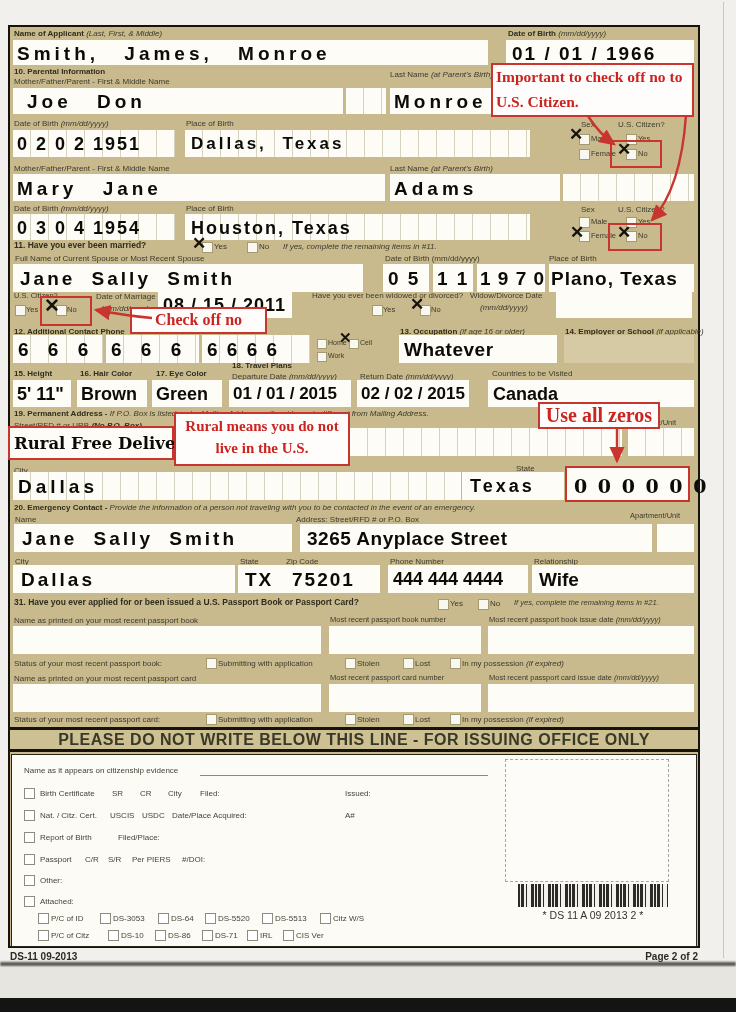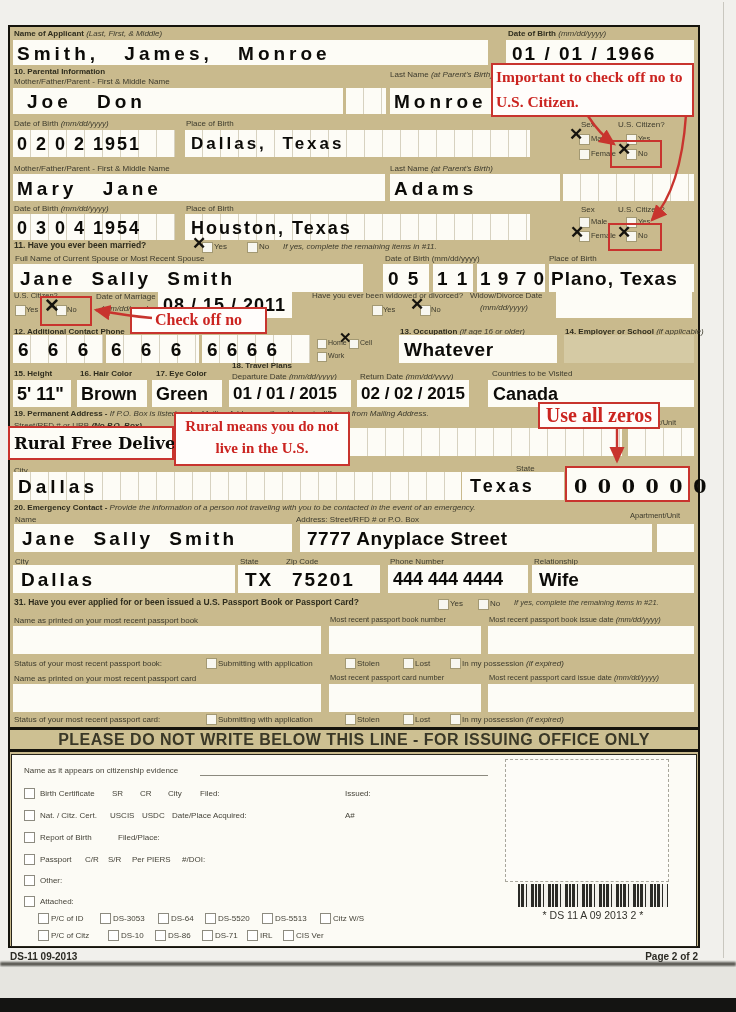--- a/index.html
+++ b/index.html
@@ -216,21 +216,21 @@
       <span class="t" style="position:absolute;left:7px;top:7px;font-size:19px;letter-spacing:2px">0 0 0 0 0 0</span>
     </div>
 
   <span class="lb" style="left:14px;top:503px"><b>20. Emergency Contact -</b> <i>Provide the information of a person not traveling with you to be contacted in the event of an emergency.</i></span>
   <span class="lb" style="left:15px;top:515px">Name</span>
   <span class="lb" style="left:296px;top:515px">Address: Street/RFD # or P.O. Box</span>
   <span class="lb sm" style="left:630px;top:512px">Apartment/Unit</span>
   <div class="wb" style="left:14px;top:524px;width:278px;height:28px"></div>
   <span class="v sp3" style="left:22px;top:529px;font-size:19px">Jane Sally Smith</span>
   <div class="wb" style="left:300px;top:524px;width:352px;height:28px"></div>
-  <span class="v" style="left:307px;top:529px;font-size:19px;letter-spacing:.5px">7777 Anyplace Street</span>
+  <span class="v" style="left:307px;top:529px;font-size:19px;letter-spacing:.5px">3265 Anyplace Street</span>
   <div class="wb" style="left:657px;top:524px;width:37px;height:28px"></div>
   <span class="lb" style="left:15px;top:557px">City</span>
   <span class="lb" style="left:240px;top:557px">State</span>
   <span class="lb" style="left:286px;top:557px">Zip Code</span>
   <span class="lb" style="left:390px;top:557px">Phone Number</span>
   <span class="lb" style="left:534px;top:557px">Relationship</span>
   <div class="wb" style="left:13px;top:565px;width:222px;height:28px"></div>
   <span class="v sp3" style="left:21px;top:570px;font-size:19px">Dallas</span>
   <div class="wb" style="left:238px;top:565px;width:142px;height:28px"></div>
   <span class="v sp2" style="left:245px;top:570px;font-size:19px">TX</span>

